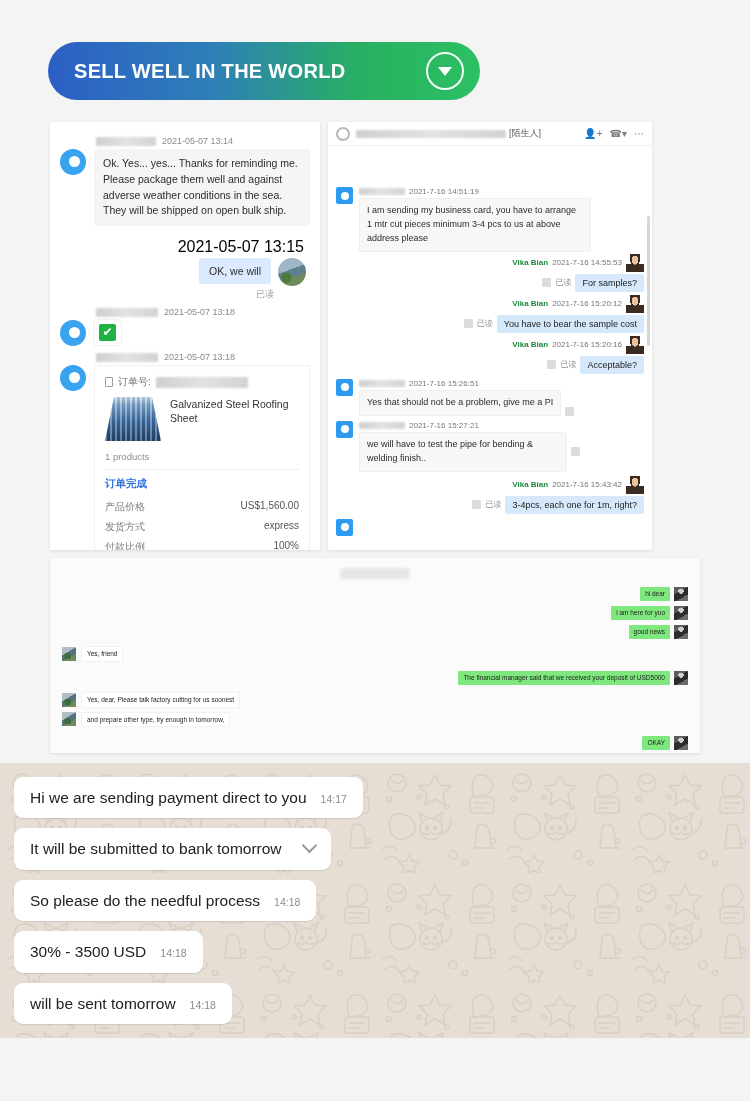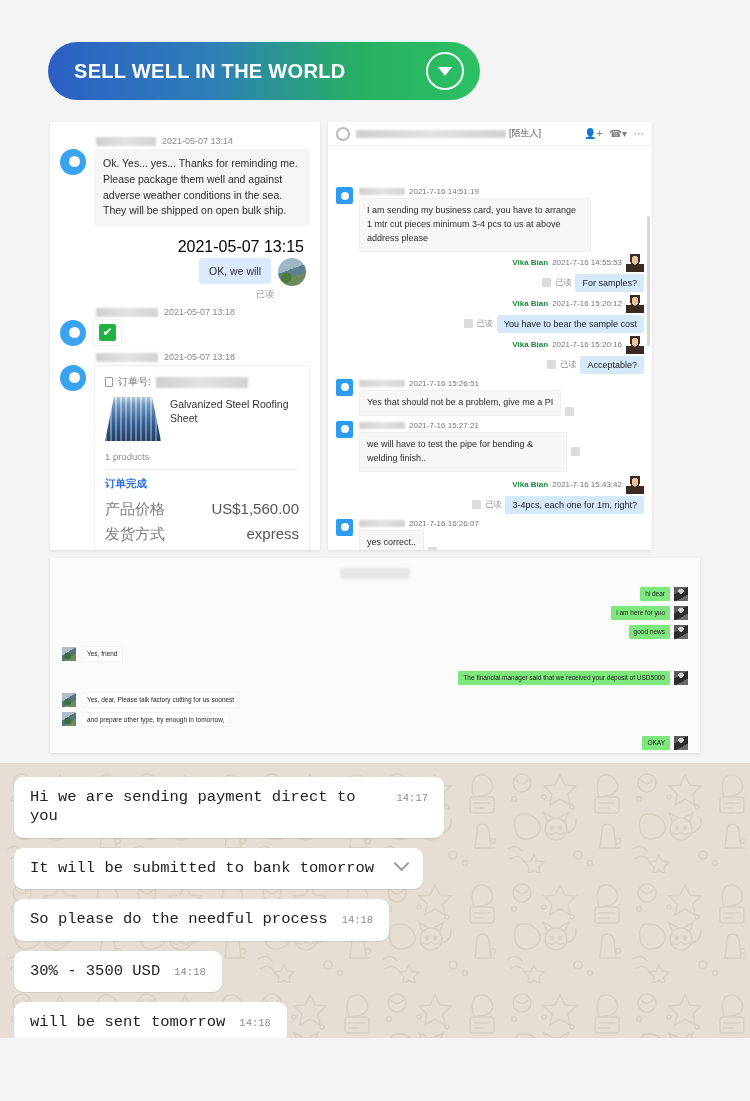--- a/index.html
+++ b/index.html
@@ -101,21 +101,21 @@
   }
   .oc-thumb::after{
     content:""; position:absolute; inset:0;
     background: repeating-linear-gradient(90deg, rgba(255,255,255,.30) 0 2px, rgba(0,0,0,.12) 2px 5px);
   }
   .oc-flag { position:absolute; top:-7px; left:0; width:9px; height:6px; background:#2f6fb5; }
   .oc-name { font-size: 10.5px; color: #333; line-height: 1.35; }
   .oc-count { color: #8d8d8d; font-size: 9.5px; margin-top: 10px; }
   .oc-sep { border-top: 1px solid #eee; margin: 7px 0 7px 0; }
   .oc-status { color: #2f6fe0; font-weight: bold; font-size: 10.5px; margin-bottom: 6px; }
-  .oc-row { display: flex; justify-content: space-between; color: #7d7d7d; font-size: 15px; padding: 3px 0; }
+  .oc-row { display: flex; justify-content: space-between; color: #7d7d7d; font-size: 10px; padding: 3px 0; }
   .oc-row .val { color: #555; }
 
   
   .tm2-head {
     display: flex; align-items: center; gap: 6px;
     padding: 6px 8px; border-bottom: 1px solid #efefef; height: 24px;
   }
   .tm2-av {
     width: 14px; height: 14px; border-radius: 50%; border: 2px solid #b9b9b9; flex:0 0 auto;
   }
@@ -186,21 +186,21 @@
       radial-gradient(circle at 40% 65%, #3d6b3a 0 26%, transparent 27%),
       linear-gradient(150deg,#aebdc6 0 38%, #55727f 38% 66%, #6e8b5e 66% 100%);
   }
 
   
   .wa {
     margin-top: 10px; width: 750px; height: 275px; position: relative; overflow: hidden;
     background-color: #e6ded4;
   }
   .wa-doodle { position: absolute; inset: 0; opacity: .55; }
-  .wa-inner { position: relative; padding: 14px 0 0 0; font-family: Liberation Mono, monospace; }
+  .wa-inner { position: relative; padding: 14px 0 0 0; }
   .wa-in {
     background:#fff; border-radius:9px; margin: 0 0 10px 14px;
     display:inline-flex; align-items:baseline; gap:14px;
     padding: 11px 16px 11px 16px; box-shadow: 0 1px 1px rgba(0,0,0,.10);
     max-width: 430px;
   }
   .wa-txt { font-size: 15.5px; color: #222; line-height: 1.25; }
   .wa-time { font-size: 10.5px; color: #8b8b8b; white-space: nowrap; }
   .wa-row { display: block; }
   .wa-chev {
@@ -395,30 +395,20 @@
         </div>
         <div style="display:flex;align-items:center;gap:4px">
           <span class="grey-tick"></span>
           <span class="readcn">已读</span>
           <span class="tm2-out">3-4pcs, each one for 1m, right?</span>
         </div>
       </div>
 
       <div class="tm2-row" style="margin-top:5px">
         <span class="av-sq"></span>
-        <div>
-          <div class="tm2-name-line">
-            <span class="redact" style="width:46px;height:7px"></span>
-            <span>2021-7-16 16:26:07</span>
-          </div>
-          <div style="display:flex;align-items:flex-end;gap:4px">
-            <span class="tm2-in">yes correct..</span>
-            <span class="grey-tick"></span>
-          </div>
-        </div>
       </div>
 
     </div>
   </div>
 </div>
 
 <div class="wide-panel">
   <div class="pill-redact"></div>
 
   <div class="w-right">

